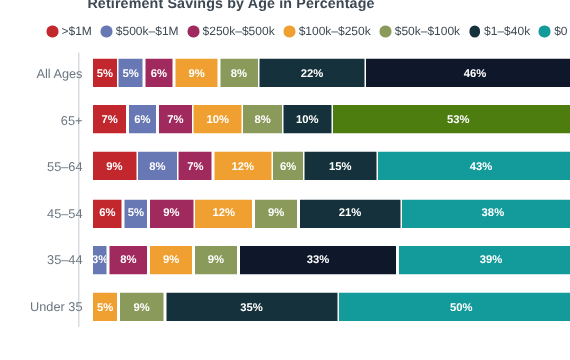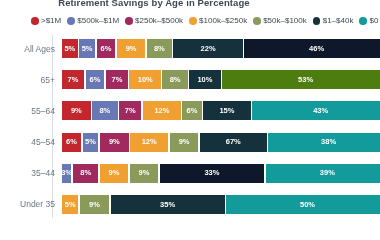--- a/index.html
+++ b/index.html
@@ -250,21 +250,21 @@
             <div class="seg" title="$250k–$500k: 9%" style="background: rgb(160, 42, 94); flex: 9 0 0px;">
               <span class="seg-label">9%</span>
             </div>
             <div class="seg" title="$100k–$250k: 12%" style="background: rgb(240, 160, 48); flex: 12 0 0px;">
               <span class="seg-label">12%</span>
             </div>
             <div class="seg" title="$50k–$100k: 9%" style="background: rgb(138, 154, 91); flex: 9 0 0px;">
               <span class="seg-label">9%</span>
             </div>
             <div class="seg" title="$1–$50k: 21%" style="background: rgb(21, 50, 60); flex: 21 0 0px;">
-              <span class="seg-label">67%</span>
+              <span class="seg-label">21%</span>
             </div>
             <div class="seg" title="$0: 38%" style="background: rgb(19, 154, 154); flex: 38 0 0px;">
               <span class="seg-label">38%</span>
             </div>
           </div>
         </div>
         <div class="row">
           <div class="row-label">35–44</div>
           <div class="bar">
             <div class="seg" title="$500k–$1M: 3%" style="background: rgb(104, 120, 180); flex: 3 0 0px;">

